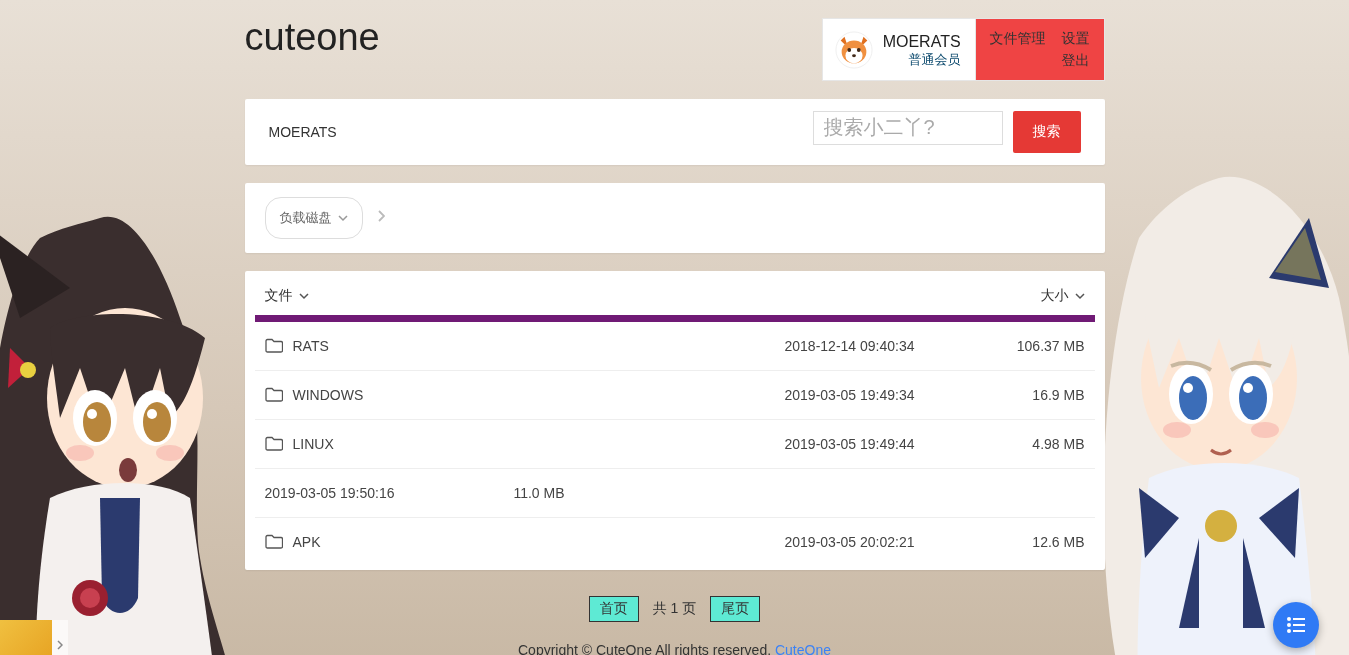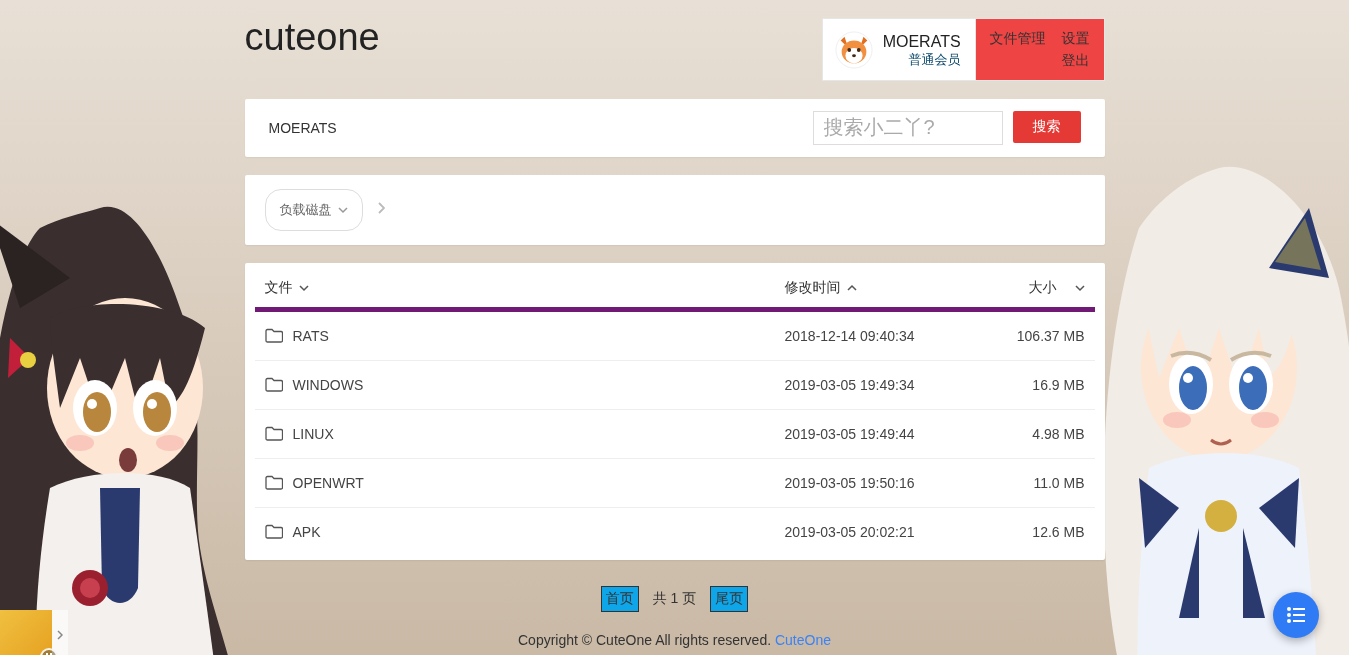--- a/index.html
+++ b/index.html
@@ -104,21 +104,21 @@
     width: 190px;
     height: 34px;
     border: 1px solid #ddd;
     padding: 0 10px;
     font-size: 20px;
     color: #333;
     outline: none;
   }
   .search-input::placeholder { color: #aaa; }
   .search-btn {
-    height: 32px;
+    height: 42px;
     background: #e53935;
     color: #fff;
     border: none;
     padding: 0 20px;
     font-size: 14px;
     cursor: pointer;
     border-radius: 2px;
   }
   
   .crumb-card { padding: 14px 20px; display: flex; align-items: center; gap: 14px; }
@@ -139,48 +139,48 @@
   .list-card { padding: 0; }
   .list-header {
     display: flex;
     align-items: flex-start;
     padding: 16px 20px 10px 20px;
     font-size: 14px;
     color: #333;
   }
   .col-name { flex: 1; display: flex; align-items: center; gap: 6px; cursor: pointer; }
   .col-time { width: 200px; text-align: left; display: flex; align-items: center; gap: 6px; cursor: pointer; }
-  .col-size { width: 100px; text-align: right; display: flex; align-items: center; justify-content: flex-end; gap: 18px; cursor: pointer; }
+  .col-size { width: 100px; text-align: right; display: flex; align-items: center; justify-content: flex-end; gap: 6px; cursor: pointer; }
   .sort-ic { font-size: 11px; color: #555; }
   .list-body { padding: 0 10px 4px 10px; }
   .file-row {
     display: flex;
     align-items: center;
     padding: 16px 10px;
     border-top: 1px solid #eee;
     font-size: 14px;
     color: #444;
     cursor: pointer;
   }
-  .file-row:first-child { border-top: 5px solid #701a75; }
+  .file-row:first-child { border-top: 7px solid #701a75; }
   .file-name { flex: 1; display: flex; align-items: center; gap: 10px; }
   .folder-ic { width: 18px; height: 15px; flex-shrink: 0; }
   .file-time { width: 200px; }
   .file-size { width: 100px; text-align: right; }
   
   .pager {
     text-align: center;
     padding: 8px 0 20px 0;
     font-size: 14px;
     color: #333;
   }
   .pager .pbtn {
     border: 1px solid #333;
-    padding: 3px 4px;
-    background: #0ea5e9;
+    padding: 3px 10px;
+    background: #5eead4;
     cursor: pointer;
     font-size: 14px;
     display: inline-block;
   }
   .pager .ptext {
     padding: 3px 10px;
     display: inline-block;
     text-align: center;
   }
   
@@ -368,26 +368,20 @@
         </svg>
     </span>
   </div>
 
   <div class="card list-card">
     <div class="list-header">
       <div class="col-name">
         <span>文件</span>
         <svg class="sort-ic" width="10" height="10" viewBox="0 0 10 10">
             <path d="M1 3 L5 7 L9 3" stroke="#555" stroke-width="1.5" fill="none"></path>
-          </svg>
-      </div>
-      <div class="col-time">
-        <span>修改时间</span>
-        <svg class="sort-ic" width="10" height="10" viewBox="0 0 10 10">
-            <path d="M1 7 L5 3 L9 7" stroke="#555" stroke-width="1.5" fill="none"></path>
           </svg>
       </div>
       <div class="col-size">
         <span>大小</span>
         <svg class="sort-ic" width="10" height="10" viewBox="0 0 10 10">
             <path d="M1 3 L5 7 L9 3" stroke="#555" stroke-width="1.5" fill="none"></path>
           </svg>
       </div>
     </div>
     <div class="list-body" id="list-body">
@@ -415,26 +409,20 @@
           <div class="file-name">
             <svg class="folder-ic" viewBox="0 0 18 15">
               <path d="M1 3 C1 2 1.5 1.5 2.5 1.5 L7 1.5 L9 3.5 L16 3.5 C17 3.5 17.5 4 17.5 5 L17.5 12.5 C17.5 13.5 17 14 16 14 L2.5 14 C1.5 14 1 13.5 1 12.5 Z" fill="none" stroke="#555" stroke-width="1.3"></path>
             </svg>
             <span>LINUX</span>
           </div>
           <div class="file-time">2019-03-05 19:49:44</div>
           <div class="file-size">4.98 MB</div>
         </div>
         <div class="file-row">
-          <div class="file-name">
-            <svg class="folder-ic" viewBox="0 0 18 15">
-              <path d="M1 3 C1 2 1.5 1.5 2.5 1.5 L7 1.5 L9 3.5 L16 3.5 C17 3.5 17.5 4 17.5 5 L17.5 12.5 C17.5 13.5 17 14 16 14 L2.5 14 C1.5 14 1 13.5 1 12.5 Z" fill="none" stroke="#555" stroke-width="1.3"></path>
-            </svg>
-            <span>OPENWRT</span>
-          </div>
           <div class="file-time">2019-03-05 19:50:16</div>
           <div class="file-size">11.0 MB</div>
         </div>
         <div class="file-row">
           <div class="file-name">
             <svg class="folder-ic" viewBox="0 0 18 15">
               <path d="M1 3 C1 2 1.5 1.5 2.5 1.5 L7 1.5 L9 3.5 L16 3.5 C17 3.5 17.5 4 17.5 5 L17.5 12.5 C17.5 13.5 17 14 16 14 L2.5 14 C1.5 14 1 13.5 1 12.5 Z" fill="none" stroke="#555" stroke-width="1.3"></path>
             </svg>
             <span>APK</span>
           </div>

